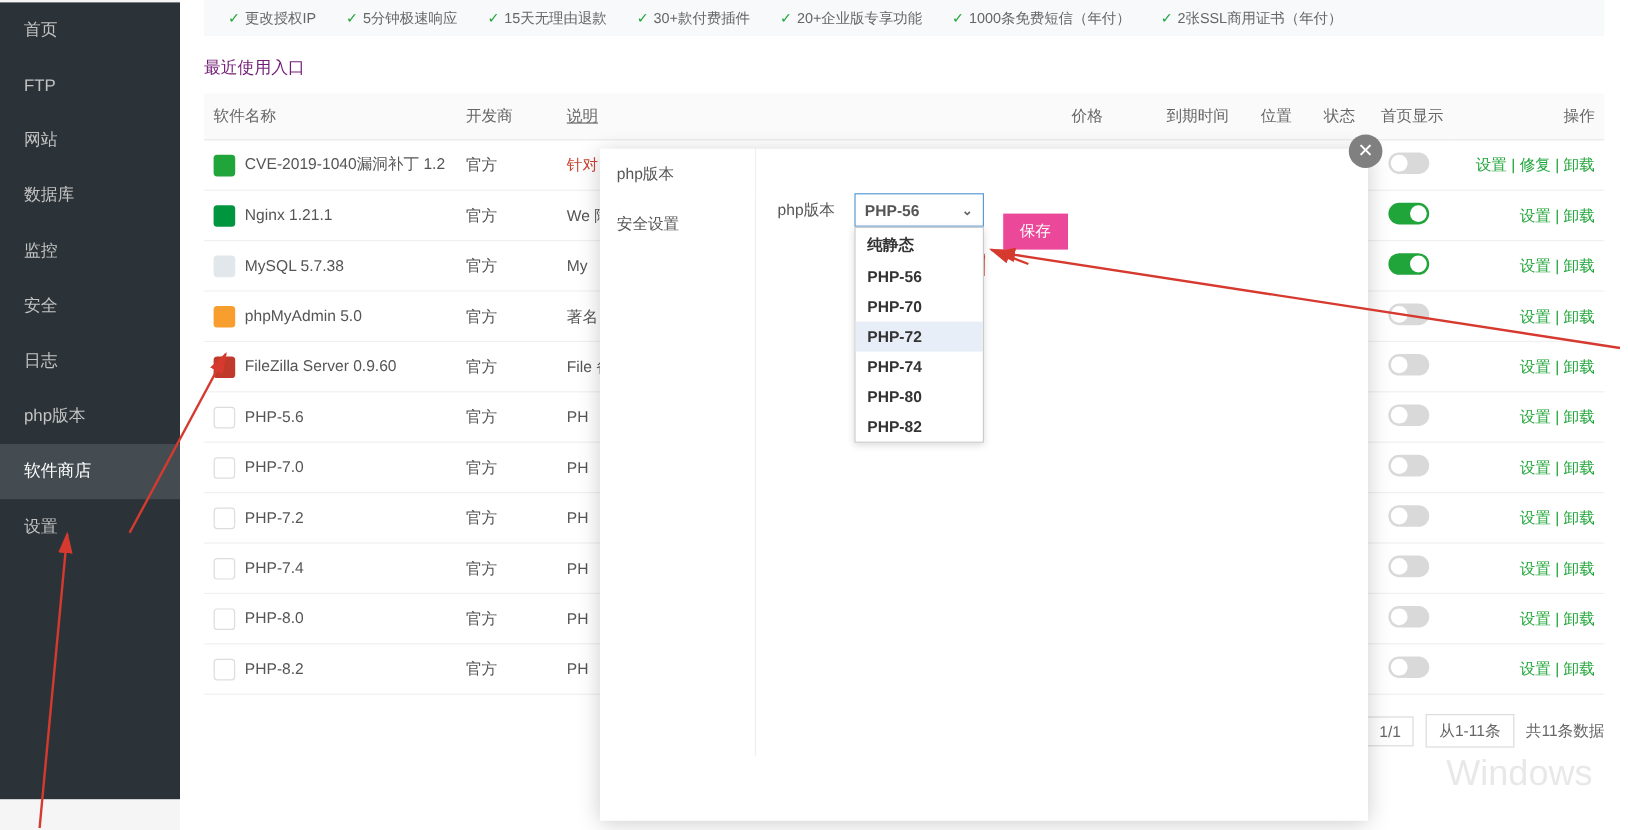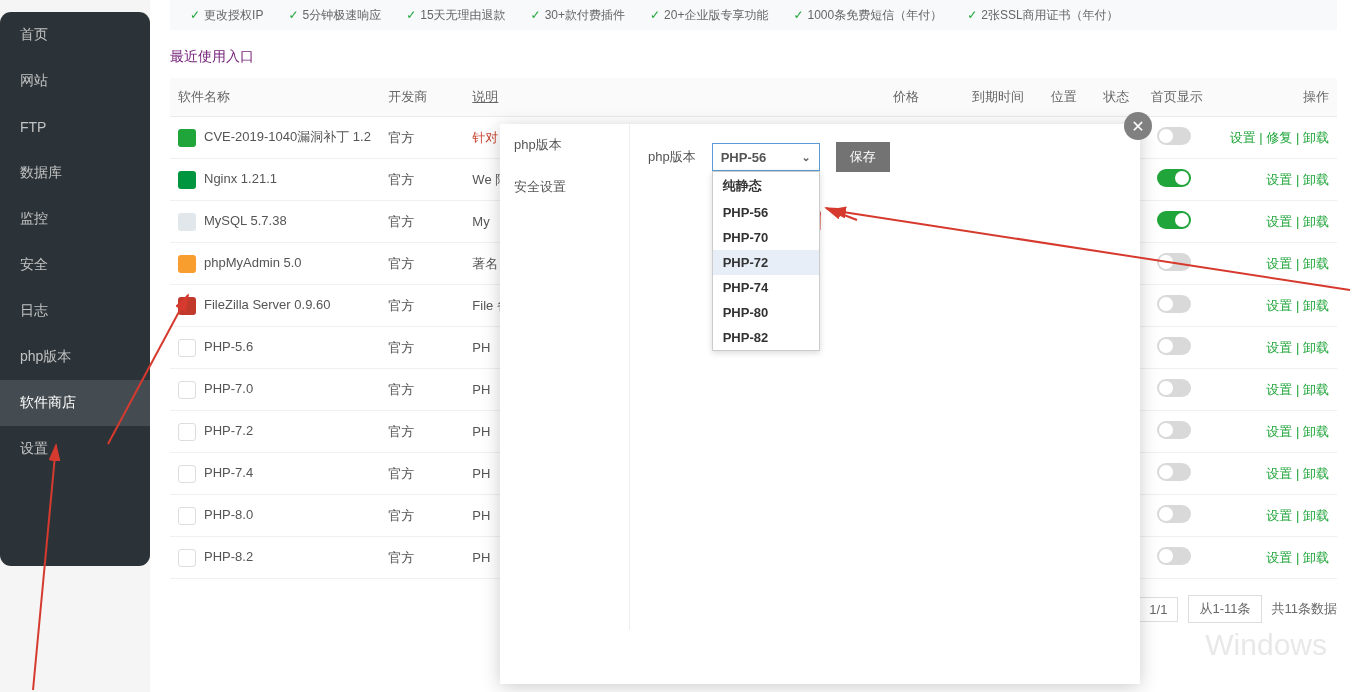--- a/index.html
+++ b/index.html
@@ -1,17 +1,17 @@
 <!DOCTYPE html>
 <html><head>
 <meta charset="utf-8">
 <style>
 * { margin: 0; padding: 0; box-sizing: border-box; font-family: "Microsoft YaHei", Arial, sans-serif; }
 body { background: #f5f5f5; width: 1357px; height: 692px; overflow: hidden; position: relative; }
-.sidebar { position: absolute; left: 0; top: 12px; width: 150px; height: 554px; background: #2c3338; border-radius: 11px; }
+.sidebar { position: absolute; left: 0; top: 2px; width: 150px; height: 664px; background: #2c3338; }
 .sidebar-item { height: 46px; display: flex; align-items: center; padding-left: 20px; color: #c2c2c2; font-size: 14px; cursor: pointer; }
 .sidebar-item.active { background: #444c52; color: #fff; }
 .main { position: absolute; left: 150px; top: 0; right: 0; height: 692px; background: #fff; padding: 0 20px; }
 .banner { margin-top: 0; height: 30px; background: #f7f9fa; display: flex; align-items: center; gap: 25px; padding: 0 20px; font-size: 12px; color: #666; }
 .check { color: #20a53a; margin-right: 4px; }
 .section-title { margin: 18px 0 12px 0; font-size: 14px; color: #701a75; }
 table { width: 100%; border-collapse: collapse; font-size: 13px; }
 th { text-align: left; padding: 10px 8px; color: #666; border-bottom: 1px solid #eaeaea; font-weight: normal; background: #fafafa; }
 td { padding: 10px 8px; border-bottom: 1px solid #f0f0f0; color: #555; }
 .sw-icon { display: inline-block; width: 18px; height: 18px; vertical-align: middle; margin-right: 8px; border-radius: 3px; }
@@ -42,32 +42,32 @@
 .modal-side-item { padding: 12px 14px; font-size: 13px; color: #555; cursor: pointer; }
 .modal-side-item.active { background: #fff; }
 .modal-content { flex: 1; padding: 18px; font-size: 13px; color: #555; }
 .form-row { display: flex; align-items: center; gap: 16px; }
 .select-box { position: relative; font-weight: bold; }
 .select-btn { width: 108px; height: 28px; border: 1px solid #5a9bd5; display: flex; align-items: center; justify-content: space-between; padding: 0 8px; background: #fff; cursor: pointer; font-size: 13px; }
 .select-chevron { color: #666; font-size: 11px; }
 .dropdown { position: absolute; left: 0; top: 28px; width: 108px; background: #fff; border: 1px solid #ccc; box-shadow: 0 2px 6px rgba(0,0,0,0.15); z-index: 10; }
 .dropdown-item { padding: 5px 10px; font-size: 13px; color: #333; cursor: pointer; }
 .dropdown-item.hover { background: #e8eef7; }
-.save-btn { background: #737373; color: #fff; border: none; padding: 6px 14px; font-size: 13px; cursor: pointer; }
+.save-btn { background: #ec4899; color: #fff; border: none; padding: 6px 14px; font-size: 13px; cursor: pointer; margin-top: 36px; }
 
 .arrows { position: absolute; left: 0; top: 0; width: 1357px; height: 692px; pointer-events: none; }
 .watermark { position: absolute; right: 30px; bottom: 30px; font-size: 30px; color: rgba(130,130,130,0.18); font-weight: 300; }
 </style>
 </head>
 <body>
 
 <div class="sidebar" id="sidebar">
     <div class="sidebar-item">首页</div>
+    <div class="sidebar-item">FTP</div>
     <div class="sidebar-item">网站</div>
-    <div class="sidebar-item">FTP</div>
     <div class="sidebar-item">数据库</div>
     <div class="sidebar-item">监控</div>
     <div class="sidebar-item">安全</div>
     <div class="sidebar-item">日志</div>
     <div class="sidebar-item">php版本</div>
     <div class="sidebar-item active">软件商店</div>
     <div class="sidebar-item">设置</div>
   </div>
 
 <div class="main">

